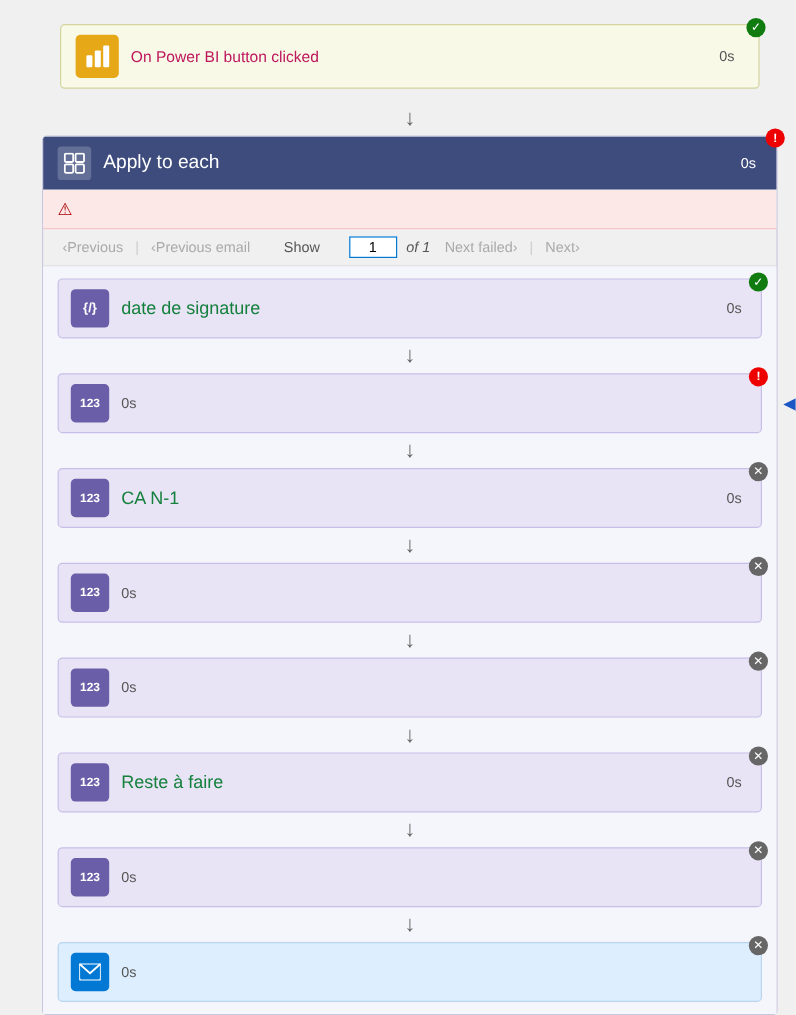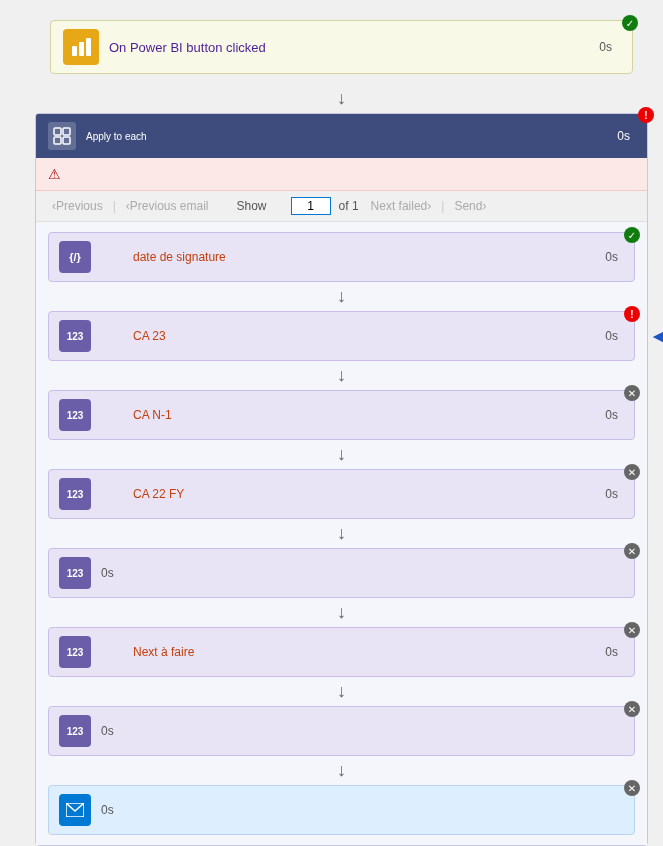--- a/index.html
+++ b/index.html
@@ -30,21 +30,21 @@
       border-radius: 4px;
       display: flex;
       align-items: center;
       justify-content: center;
       margin-right: 10px;
       flex-shrink: 0;
     }
     .trigger-title {
       flex: 1;
       font-size: 13px;
-      color: #4c1d95;
+      color: #be185d;
     }
     .trigger-duration {
       font-size: 12px;
       color: #555;
       margin-right: 8px;
     }
     .badge-success {
       width: 16px;
       height: 16px;
       background: #107c10;
@@ -120,21 +120,21 @@
       background: rgba(255,255,255,0.2);
       border-radius: 3px;
       display: flex;
       align-items: center;
       justify-content: center;
       margin-right: 10px;
       font-size: 14px;
     }
     .apply-each-title {
       flex: 1;
-      font-size: 10px;
+      font-size: 16px;
     }
     .apply-each-duration {
       font-size: 12px;
       margin-right: 5px;
     }
 
     
     .error-banner {
       background: #fde8e8;
       border-bottom: 1px solid #f5c6c6;
@@ -171,21 +171,21 @@
     }
     .pagination-bar .nav-btn.disabled { color: #aaa; cursor: default; }
     .pagination-bar input {
       width: 40px;
       border: 1px solid #0078d4;
       padding: 1px 4px;
       text-align: center;
       font-size: 12px;
     }
     .pagination-bar .show-label { margin: 0 20px; }
-    .pagination-bar .of-label { margin: 0 4px; }
+    .pagination-bar .of-label { margin: 0 4px; font-style: italic; }
 
     
     .apply-each-body {
       padding: 10px 12px;
       background: #f5f5fc;
     }
 
     
     .action-card {
       border-radius: 4px;
@@ -213,23 +213,22 @@
       margin-right: 10px;
       flex-shrink: 0;
       font-size: 11px;
       font-weight: bold;
       color: white;
     }
     .action-icon.purple-icon { background: #6b5ea8; }
     .action-icon.blue-icon { background: #0078d4; }
     .action-title {
       flex: 1;
-      font-size: 12px;
-      color: #c2410c;
-      margin-left: 32px;
+      font-size: 15px;
+      color: #15803d;
     }
     .action-duration {
       font-size: 12px;
       color: #555;
       margin-right: 6px;
     }
 
     
     .blue-arrow {
       position: absolute;
@@ -295,78 +294,76 @@
         </button>
         <span class="show-label">Show</span>
         <input type="text" value="1" style="width: 40px; border: 1px solid rgb(0, 120, 212); padding: 1px 4px; text-align: center; font-size: 12px;">
         <span class="of-label">of 1</span>
         <button class="nav-btn disabled">
           <span>Next failed</span>
           <span>›</span>
         </button>
         <span style="color:#ccc;margin:0 2px;">|</span>
         <button class="nav-btn disabled">
-          <span>Send</span>
+          <span>Next</span>
           <span>›</span>
         </button>
       </div>
 
       <div class="apply-each-body">
 
         <div class="action-card purple" style="position:relative;">
           <div class="action-icon purple-icon">{/}</div>
           <span class="action-title">date de signature</span>
           <span class="action-duration">0s</span>
           <div class="badge-success">✓</div>
         </div>
 
         <div class="connector">↓</div>
 
         <div style="position:relative;">
           <div class="action-card purple" style="position:relative;">
             <div class="action-icon purple-icon" style="font-size:10px;">123</div>
-            <span class="action-title">CA 23</span>
             <span class="action-duration">0s</span>
             <div class="badge-error">!</div>
           </div>
 
           <div class="blue-arrow">◄</div>
         </div>
 
         <div class="connector">↓</div>
 
         <div class="action-card purple" style="position:relative;">
           <div class="action-icon purple-icon" style="font-size:10px;">123</div>
           <span class="action-title">CA N-1</span>
           <span class="action-duration">0s</span>
           <div class="badge-cancel">✕</div>
         </div>
 
         <div class="connector">↓</div>
 
         <div class="action-card purple" style="position:relative;">
           <div class="action-icon purple-icon" style="font-size:10px;">123</div>
-          <span class="action-title">CA 22 FY</span>
-          <span class="action-duration">0s</span>
-          <div class="badge-cancel">✕</div>
-        </div>
-
-        <div class="connector">↓</div>
-
-        <div class="action-card purple" style="position:relative;">
-          <div class="action-icon purple-icon" style="font-size:10px;">123</div>
-          <span class="action-duration">0s</span>
-          <div class="badge-cancel">✕</div>
-        </div>
-
-        <div class="connector">↓</div>
-
-        <div class="action-card purple" style="position:relative;">
-          <div class="action-icon purple-icon" style="font-size:10px;">123</div>
-          <span class="action-title">Next à faire</span>
+          <span class="action-duration">0s</span>
+          <div class="badge-cancel">✕</div>
+        </div>
+
+        <div class="connector">↓</div>
+
+        <div class="action-card purple" style="position:relative;">
+          <div class="action-icon purple-icon" style="font-size:10px;">123</div>
+          <span class="action-duration">0s</span>
+          <div class="badge-cancel">✕</div>
+        </div>
+
+        <div class="connector">↓</div>
+
+        <div class="action-card purple" style="position:relative;">
+          <div class="action-icon purple-icon" style="font-size:10px;">123</div>
+          <span class="action-title">Reste à faire</span>
           <span class="action-duration">0s</span>
           <div class="badge-cancel">✕</div>
         </div>
 
         <div class="connector">↓</div>
 
         <div class="action-card purple" style="position:relative;">
           <div class="action-icon purple-icon" style="font-size:10px;">123</div>
           <span class="action-duration">0s</span>
           <div class="badge-cancel">✕</div>

